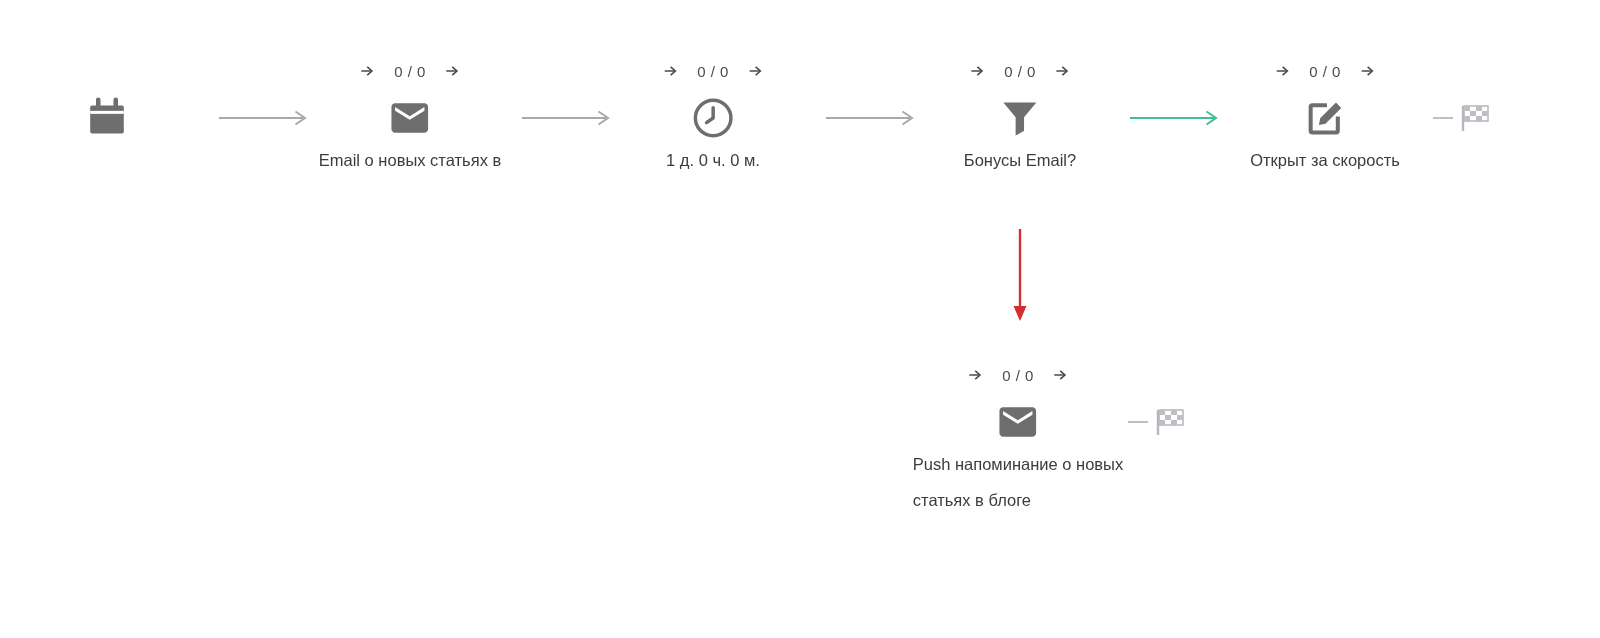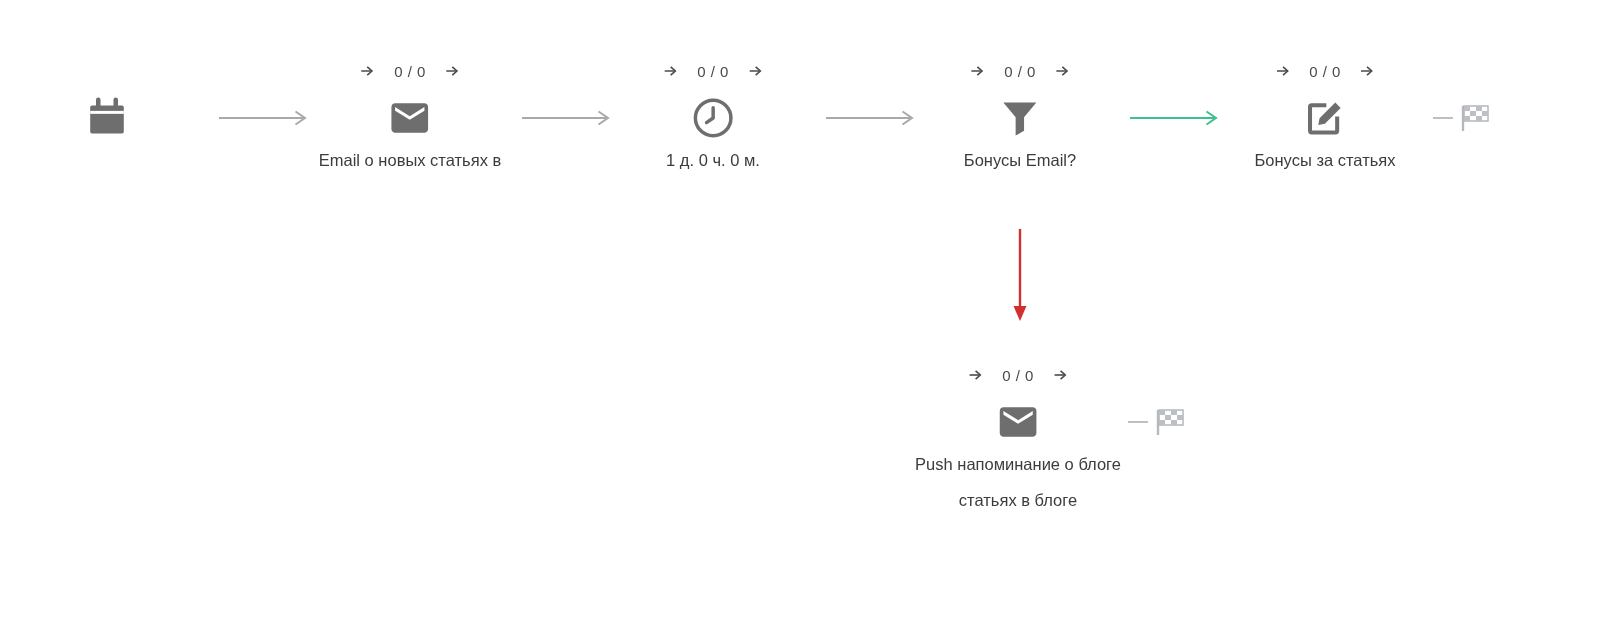--- a/index.html
+++ b/index.html
@@ -39,21 +39,20 @@
     display: flex;
     align-items: center;
     justify-content: center;
     cursor: pointer;
   }
 
   .label {
     margin-top: 2px;
     font-size: 16.5px;
     color: #3c3c3c;
-    text-align: center;
     line-height: 36px;
     white-space: nowrap;
   }
 
   .node-start {
     position: absolute;
     left: 107px;
     top: 96px;
     transform: translateX(-50%);
   }
@@ -203,21 +202,21 @@
           </svg>
       </span>
     </div>
     <div class="icon-wrap">
       <svg width="44" height="44" viewBox="0 0 24 24">
         <path fill="#6e6e6e" d="M3 6a2 2 0 0 1 2-2h8v2.2H5.2v12.6h12.6v-7.6H20V19a2 2 0 0 1-2 2H5a2 2 0 0 1-2-2V6z"></path>
         <path fill="#6e6e6e" d="M9.3 12.2 17.9 3.6l2.9 2.9-8.6 8.6-3.6.7.7-3.6z"></path>
       </svg>
     </div>
     <div class="label">
-      <div>Бонусы за статьях</div>
+      <div>Открыт за скорость</div>
     </div>
   </div>
 
   <div class="terminator" style="left:1433px; top:98px;">
     <span>
       <svg width="64" height="40" viewBox="0 0 64 40">
         <line x1="0" y1="20" x2="20" y2="20" stroke="#bcc0c4" stroke-width="2"></line>
         <line x1="30" y1="8" x2="30" y2="33" stroke="#b4b8bc" stroke-width="2.4"></line>
         <rect x="31" y="8" width="24" height="15" fill="none" stroke="#b4b8bc" stroke-width="1.5"></rect>
         <rect x="31" y="8" width="6" height="5" fill="#bcc0c4"></rect>
@@ -252,21 +251,21 @@
             <path d="M6.5 1.8 L11.2 6 L6.5 10.2" fill="none" stroke="#4a4a4a" stroke-width="1.6"></path>
           </svg>
       </span>
     </div>
     <div class="icon-wrap">
       <svg width="46" height="44" viewBox="0 0 24 24">
         <path fill="#6e6e6e" d="M20 4H4c-1.1 0-1.99.9-1.99 2L2 18c0 1.1.9 2 2 2h16c1.1 0 2-.9 2-2V6c0-1.1-.9-2-2-2zm0 4l-8 5-8-5V6l8 5 8-5v2z"></path>
       </svg>
     </div>
     <div class="label">
-      <div>Push напоминание о блоге</div>
+      <div>Push напоминание о новых</div>
       <div>статьях в блоге</div>
     </div>
   </div>
 
   <div class="terminator" style="left:1128px; top:402px;">
     <span>
       <svg width="64" height="40" viewBox="0 0 64 40">
         <line x1="0" y1="20" x2="20" y2="20" stroke="#bcc0c4" stroke-width="2"></line>
         <line x1="30" y1="8" x2="30" y2="33" stroke="#b4b8bc" stroke-width="2.4"></line>
         <rect x="31" y="8" width="24" height="15" fill="none" stroke="#b4b8bc" stroke-width="1.5"></rect>

